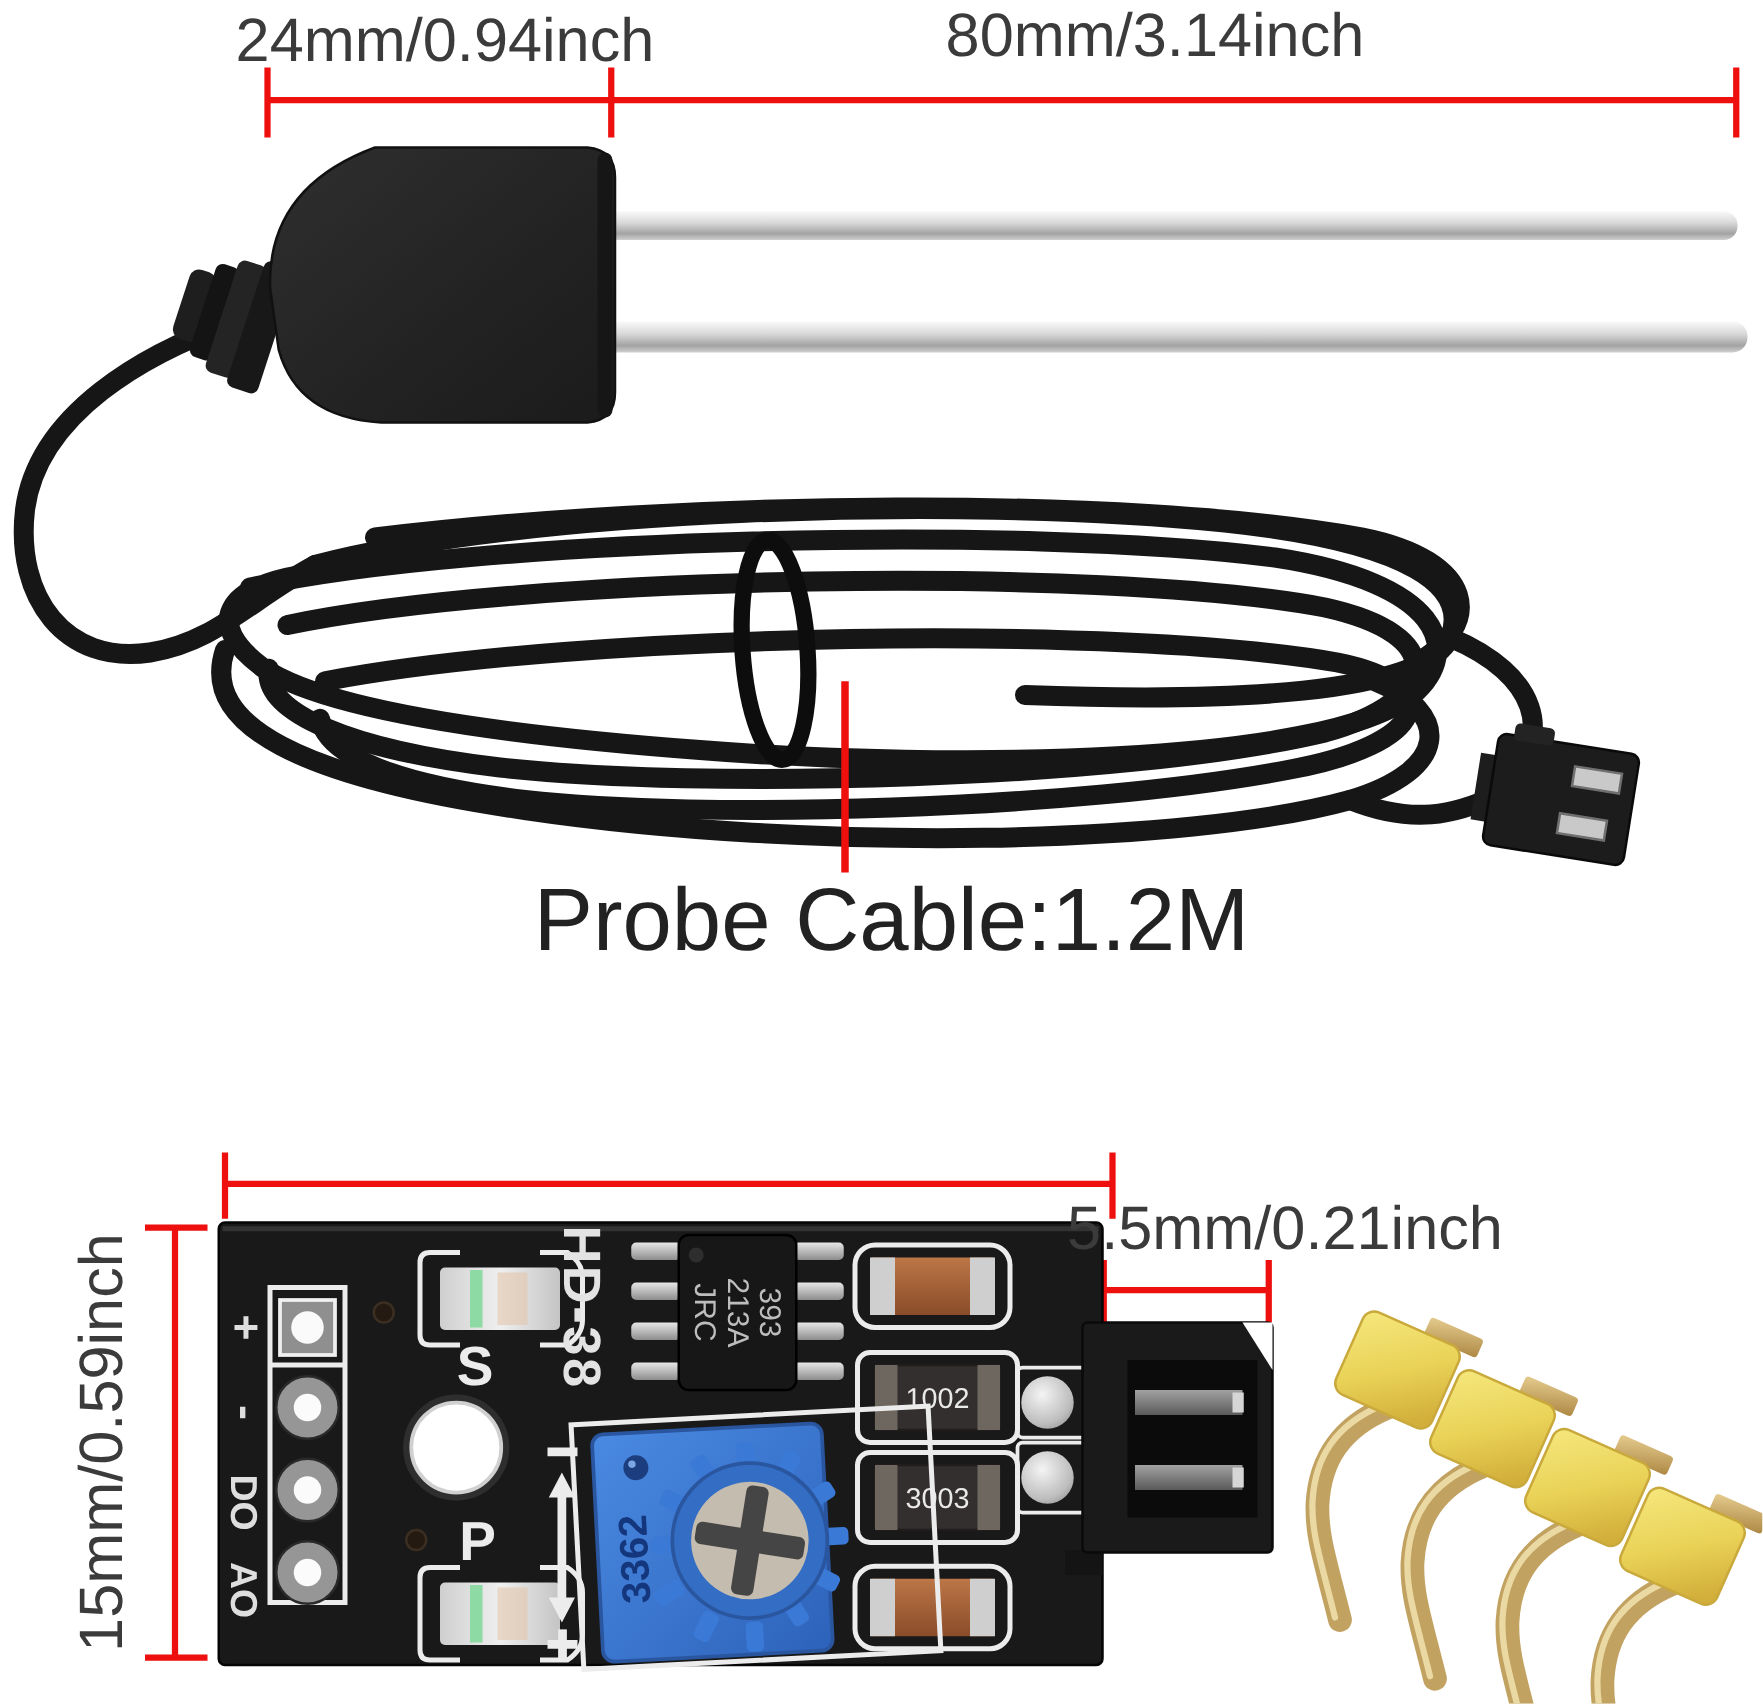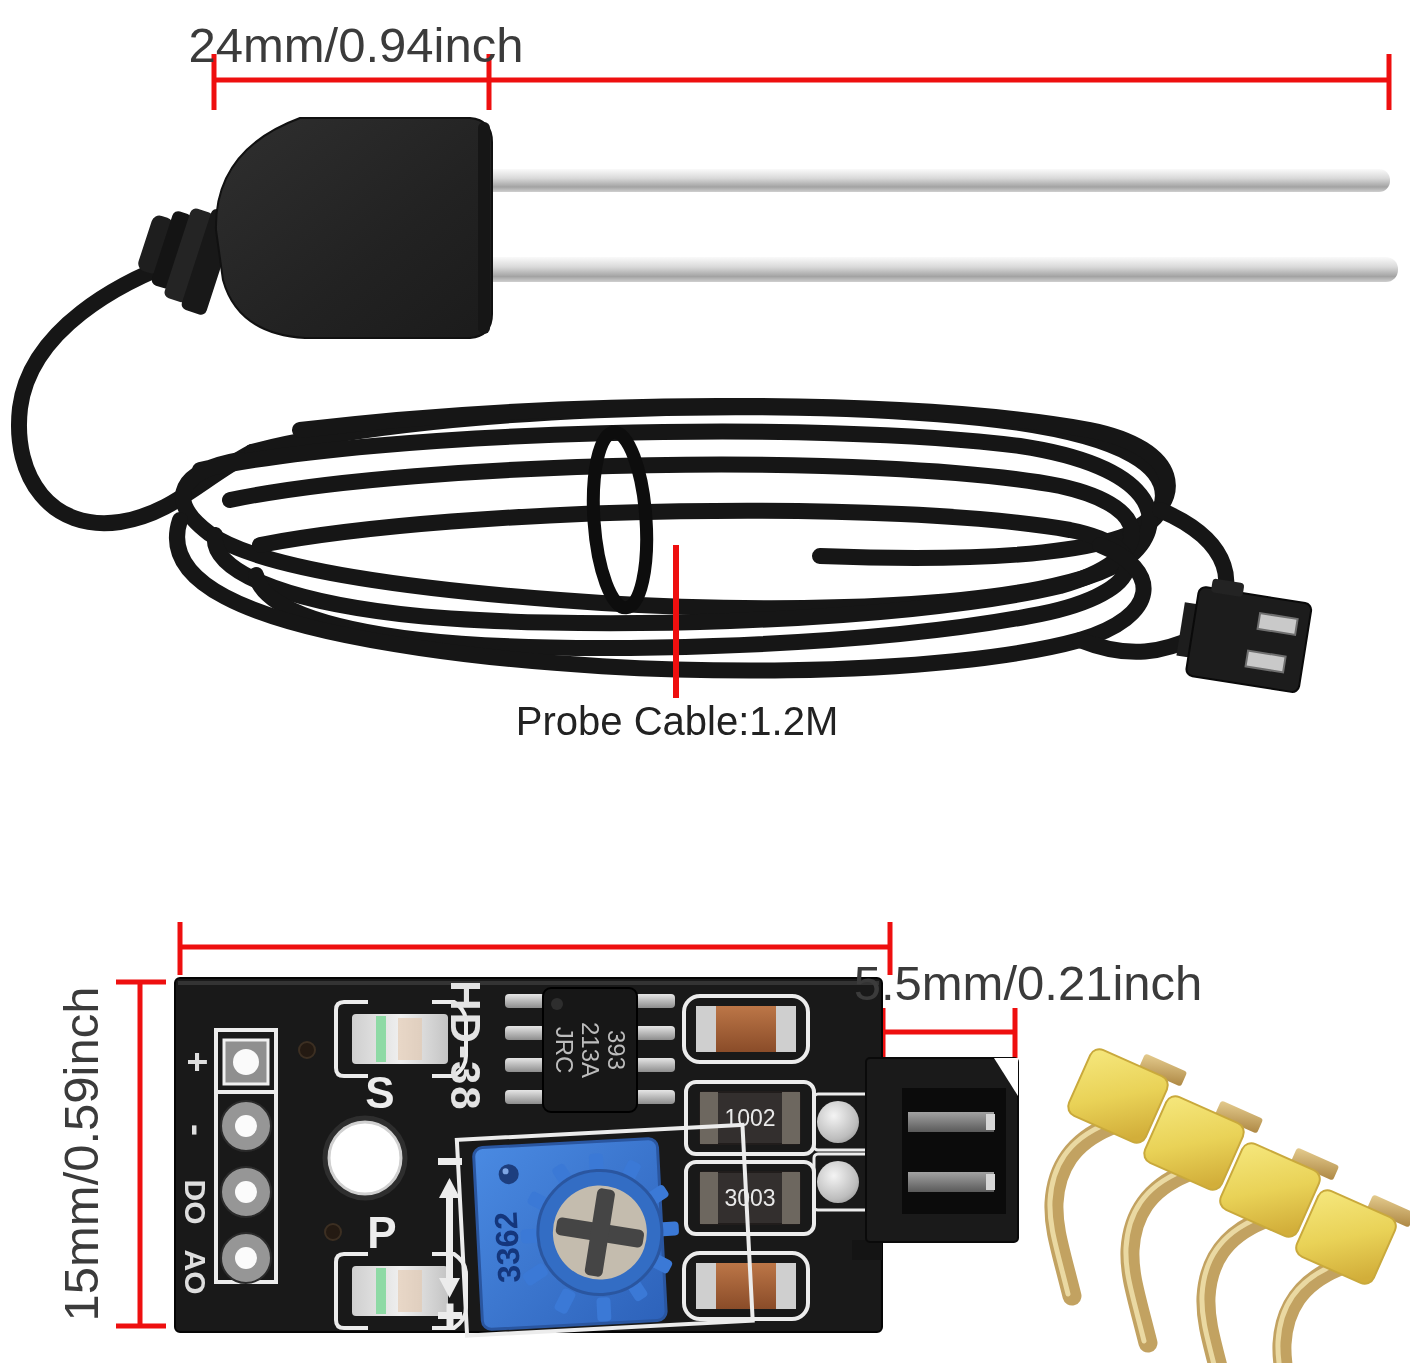--- a/index.html
+++ b/index.html
@@ -5,30 +5,30 @@
   html,body{margin:0;padding:0;background:#ffffff;}
   .canvas{
     position:relative;width:1410px;height:1363px;background:#ffffff;
     overflow:hidden;font-family:"Liberation Sans",sans-serif;
   }
   .canvas svg{position:absolute;left:0;top:0;}
   .dim{
     position:absolute;color:#3b3b3b;font-size:49px;line-height:1.05;
     text-align:center;white-space:nowrap;font-family:"Liberation Sans",sans-serif;
   }
-  .dim-24{left:156px;top:20px;width:400px;}
+  .dim-24{left:156px;top:8px;width:400px;}
   .dim-80{left:724px;top:4px;width:400px;}
   .dim-30{left:335px;top:872px;width:400px;}
   .dim-55{left:828px;top:958px;width:400px;}
   .dim-15{
     left:82px;top:1154px;width:auto;
     transform:translate(-50%,-50%) rotate(-90deg);
   }
   .cable-label{
-    left:427px;top:700px;width:500px;font-size:40px;color:#222222;
+    left:427px;top:700px;width:500px;font-size:71px;color:#222222;
   }
 </style>
 </head>
 <body>
 
 <div class="canvas">
 
 <svg width="1410" height="1363" viewBox="0 0 1410 1363">
   <defs>
     <linearGradient id="rodGrad" x1="0" y1="0" x2="0" y2="1">
@@ -323,17 +323,18 @@
     <g stroke="#c9a93c" stroke-width="2">
       <rect x="1076" y="1060" width="84" height="72" rx="10" fill="url(#yellowGrad)" transform="rotate(24 1118 1096)"></rect>
       <rect x="1152" y="1107" width="84" height="72" rx="10" fill="url(#yellowGrad)" transform="rotate(24 1194 1143)"></rect>
       <rect x="1228" y="1154" width="84" height="72" rx="10" fill="url(#yellowGrad)" transform="rotate(24 1270 1190)"></rect>
       <rect x="1304" y="1201" width="84" height="72" rx="10" fill="url(#yellowGrad)" transform="rotate(24 1346 1237)"></rect>
     </g>
   </g>
 </svg>
 
 <div class="dim dim-24">24mm/0.94inch</div>
+<div class="dim dim-80">80mm/3.14inch</div>
 <div class="dim cable-label">Probe Cable:1.2M</div>
 <div class="dim dim-15">15mm/0.59inch</div>
 <div class="dim dim-55">5.5mm/0.21inch</div>
 
 </div>
 
 </body></html>

